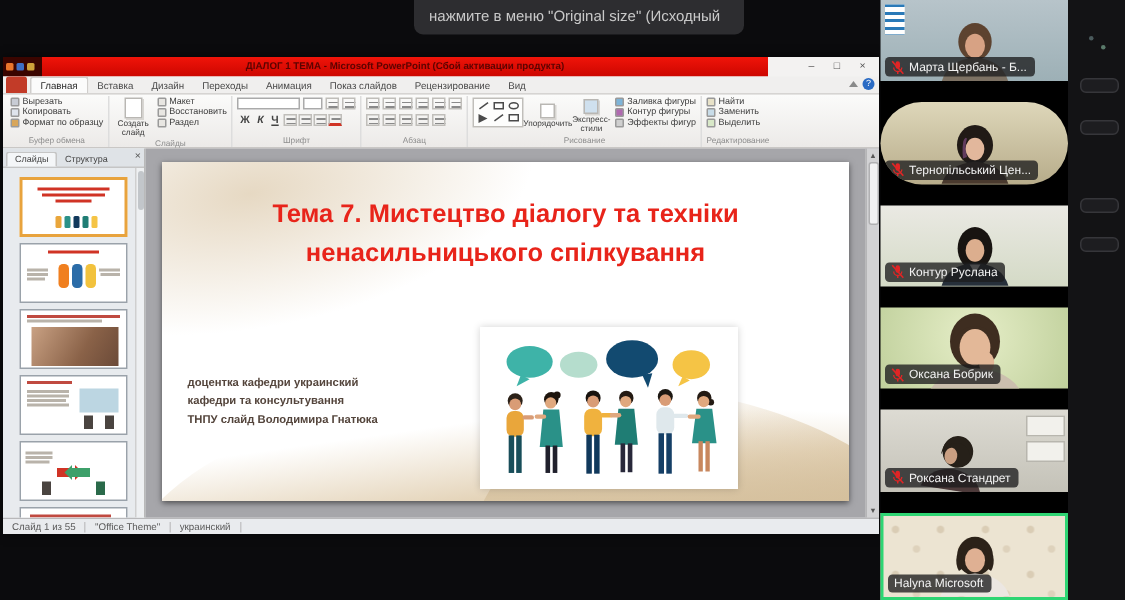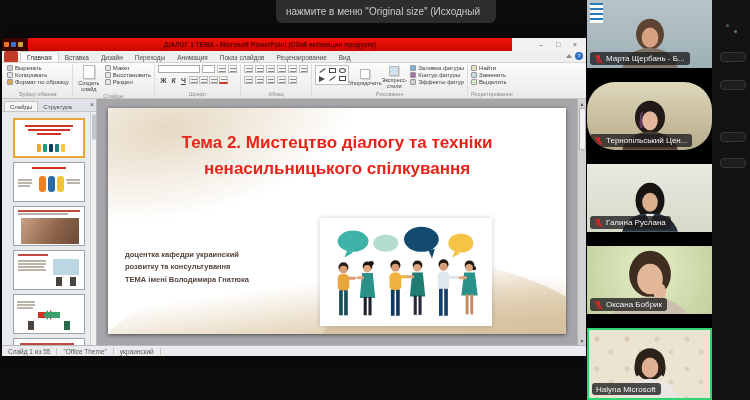--- a/index.html
+++ b/index.html
@@ -389,25 +389,25 @@
             <div class="pthumb"></div>
           </div>
       </div>
 
       <div class="canvas">
         <div class="slidewrap">
           <div class="slide">
             <div class="wave1"></div>
             <div class="wave2"></div>
             <div class="wave3"></div>
-            <div class="slide-title">Тема 2. Мистецтво діалогу та техніки ненасильницького спілкування</div>
+            <div class="slide-title">Тема 7. Мистецтво діалогу та техніки ненасильницького спілкування</div>
             <div class="author">
               <div class="dark">доцентка кафедри украинский</div>
-              <div class="dark">розвитку та консультування</div>
-              <div class="dark">ТЕМА імені Володимира Гнатюка</div>
+              <div class="dark">кафедри та консультування</div>
+              <div class="dark">ТНПУ слайд Володимира Гнатюка</div>
             </div>
             <div class="illus">
               <svg viewBox="0 0 170 106">
                 <ellipse cx="30" cy="21" rx="16" ry="11" fill="#3eb3a8"></ellipse>
                 <path d="M24 30 l-3 8 9 -5 z" fill="#3eb3a8"></path>
                 <ellipse cx="64" cy="23" rx="13" ry="9" fill="#b5ddcd"></ellipse>
                 <ellipse cx="101" cy="19" rx="18" ry="13" fill="#124a70"></ellipse>
                 <path d="M108 30 l4 9 3 -10 z" fill="#124a70"></path>
                 <ellipse cx="142" cy="23" rx="13" ry="10" fill="#f5c445"></ellipse>
                 <path d="M136 31 l-3 7 8 -4 z" fill="#f5c445"></path>
@@ -522,21 +522,21 @@
         <path d="M10 100 Q20 68 60 66 Q100 68 110 100 Z" fill="#262f3a"></path>
         <path d="M52 68 L60 82 L68 68 Z" fill="#e8e8e8"></path>
       </svg>
       <div class="nametag">
         <svg class="micoff" width="9" height="10" viewBox="0 0 9 10">
           <rect x="3" y="0.8" width="3" height="5" rx="1.5" fill="#e02525"></rect>
           <path d="M1.8 5 a2.7 2.7 0 0 0 5.4 0" stroke="#e02525" fill="none" stroke-width="0.9"></path>
           <line x1="4.5" y1="7.7" x2="4.5" y2="9.4" stroke="#e02525" stroke-width="1"></line>
           <line x1="0.8" y1="0.8" x2="8.2" y2="9.2" stroke="#e02525" stroke-width="1.1"></line>
         </svg>
-        <span>Галина Руслана</span>
+        <span>Контур Руслана</span>
       </div>
     </div>
 
     <div class="tile tile4">
       <svg class="person" viewBox="0 0 120 100">
         <ellipse cx="60" cy="40" rx="26" ry="29" fill="#3e2d20"></ellipse>
         <ellipse cx="60" cy="46" rx="16" ry="19" fill="#e3b898"></ellipse>
         <path d="M36 44 Q38 14 60 14 Q82 14 84 44 Q76 24 60 24 Q44 24 36 44 Z" fill="#3e2d20"></path>
         <ellipse cx="72" cy="62" rx="8" ry="11" fill="#e3b898"></ellipse>
         <path d="M8 100 Q20 70 60 68 Q100 70 112 100 Z" fill="#cbbfae"></path>
@@ -545,20 +545,39 @@
         <svg class="micoff" width="9" height="10" viewBox="0 0 9 10">
           <rect x="3" y="0.8" width="3" height="5" rx="1.5" fill="#e02525"></rect>
           <path d="M1.8 5 a2.7 2.7 0 0 0 5.4 0" stroke="#e02525" fill="none" stroke-width="0.9"></path>
           <line x1="4.5" y1="7.7" x2="4.5" y2="9.4" stroke="#e02525" stroke-width="1"></line>
           <line x1="0.8" y1="0.8" x2="8.2" y2="9.2" stroke="#e02525" stroke-width="1.1"></line>
         </svg>
         <span>Оксана Бобрик</span>
       </div>
     </div>
 
+    <div class="tile tile5">
+      <div class="shelf" style="right:2px;top:4px;width:26px;height:14px;"></div>
+      <div class="shelf" style="right:2px;top:21px;width:26px;height:14px;"></div>
+      <svg class="person" viewBox="0 0 120 100">
+        <ellipse cx="62" cy="38" rx="24" ry="25" fill="#262019"></ellipse>
+        <ellipse cx="52" cy="46" rx="10" ry="13" fill="#c99f82"></ellipse>
+        <path d="M36 46 Q38 14 62 14 Q86 16 84 50 Q80 24 60 24 Q42 26 36 46 Z" fill="#262019"></path>
+        <path d="M12 100 Q22 68 60 66 Q98 68 108 100 Z" fill="#4d3a3a"></path>
+      </svg>
+      <div class="nametag">
+        <svg class="micoff" width="9" height="10" viewBox="0 0 9 10">
+          <rect x="3" y="0.8" width="3" height="5" rx="1.5" fill="#e02525"></rect>
+          <path d="M1.8 5 a2.7 2.7 0 0 0 5.4 0" stroke="#e02525" fill="none" stroke-width="0.9"></path>
+          <line x1="4.5" y1="7.7" x2="4.5" y2="9.4" stroke="#e02525" stroke-width="1"></line>
+          <line x1="0.8" y1="0.8" x2="8.2" y2="9.2" stroke="#e02525" stroke-width="1.1"></line>
+        </svg>
+        <span>Роксана Стандрет</span>
+      </div>
+    </div>
 
     <div class="tile tile6">
       <svg class="person" viewBox="0 0 120 100">
         <ellipse cx="60" cy="40" rx="27" ry="29" fill="#2c2219"></ellipse>
         <ellipse cx="60" cy="46" rx="15" ry="18" fill="#dfb093"></ellipse>
         <path d="M36 48 Q36 14 60 14 Q84 14 84 48 Q78 24 60 24 Q42 24 36 48 Z" fill="#2c2219"></path>
         <path d="M33 38 Q30 52 36 62 L42 58 Q38 48 40 36 Z" fill="#2c2219"></path>
         <path d="M87 38 Q90 52 84 62 L78 58 Q82 48 80 36 Z" fill="#2c2219"></path>
         <path d="M8 100 Q20 68 60 66 Q100 68 112 100 Z" fill="#ece7e2"></path>
       </svg>

